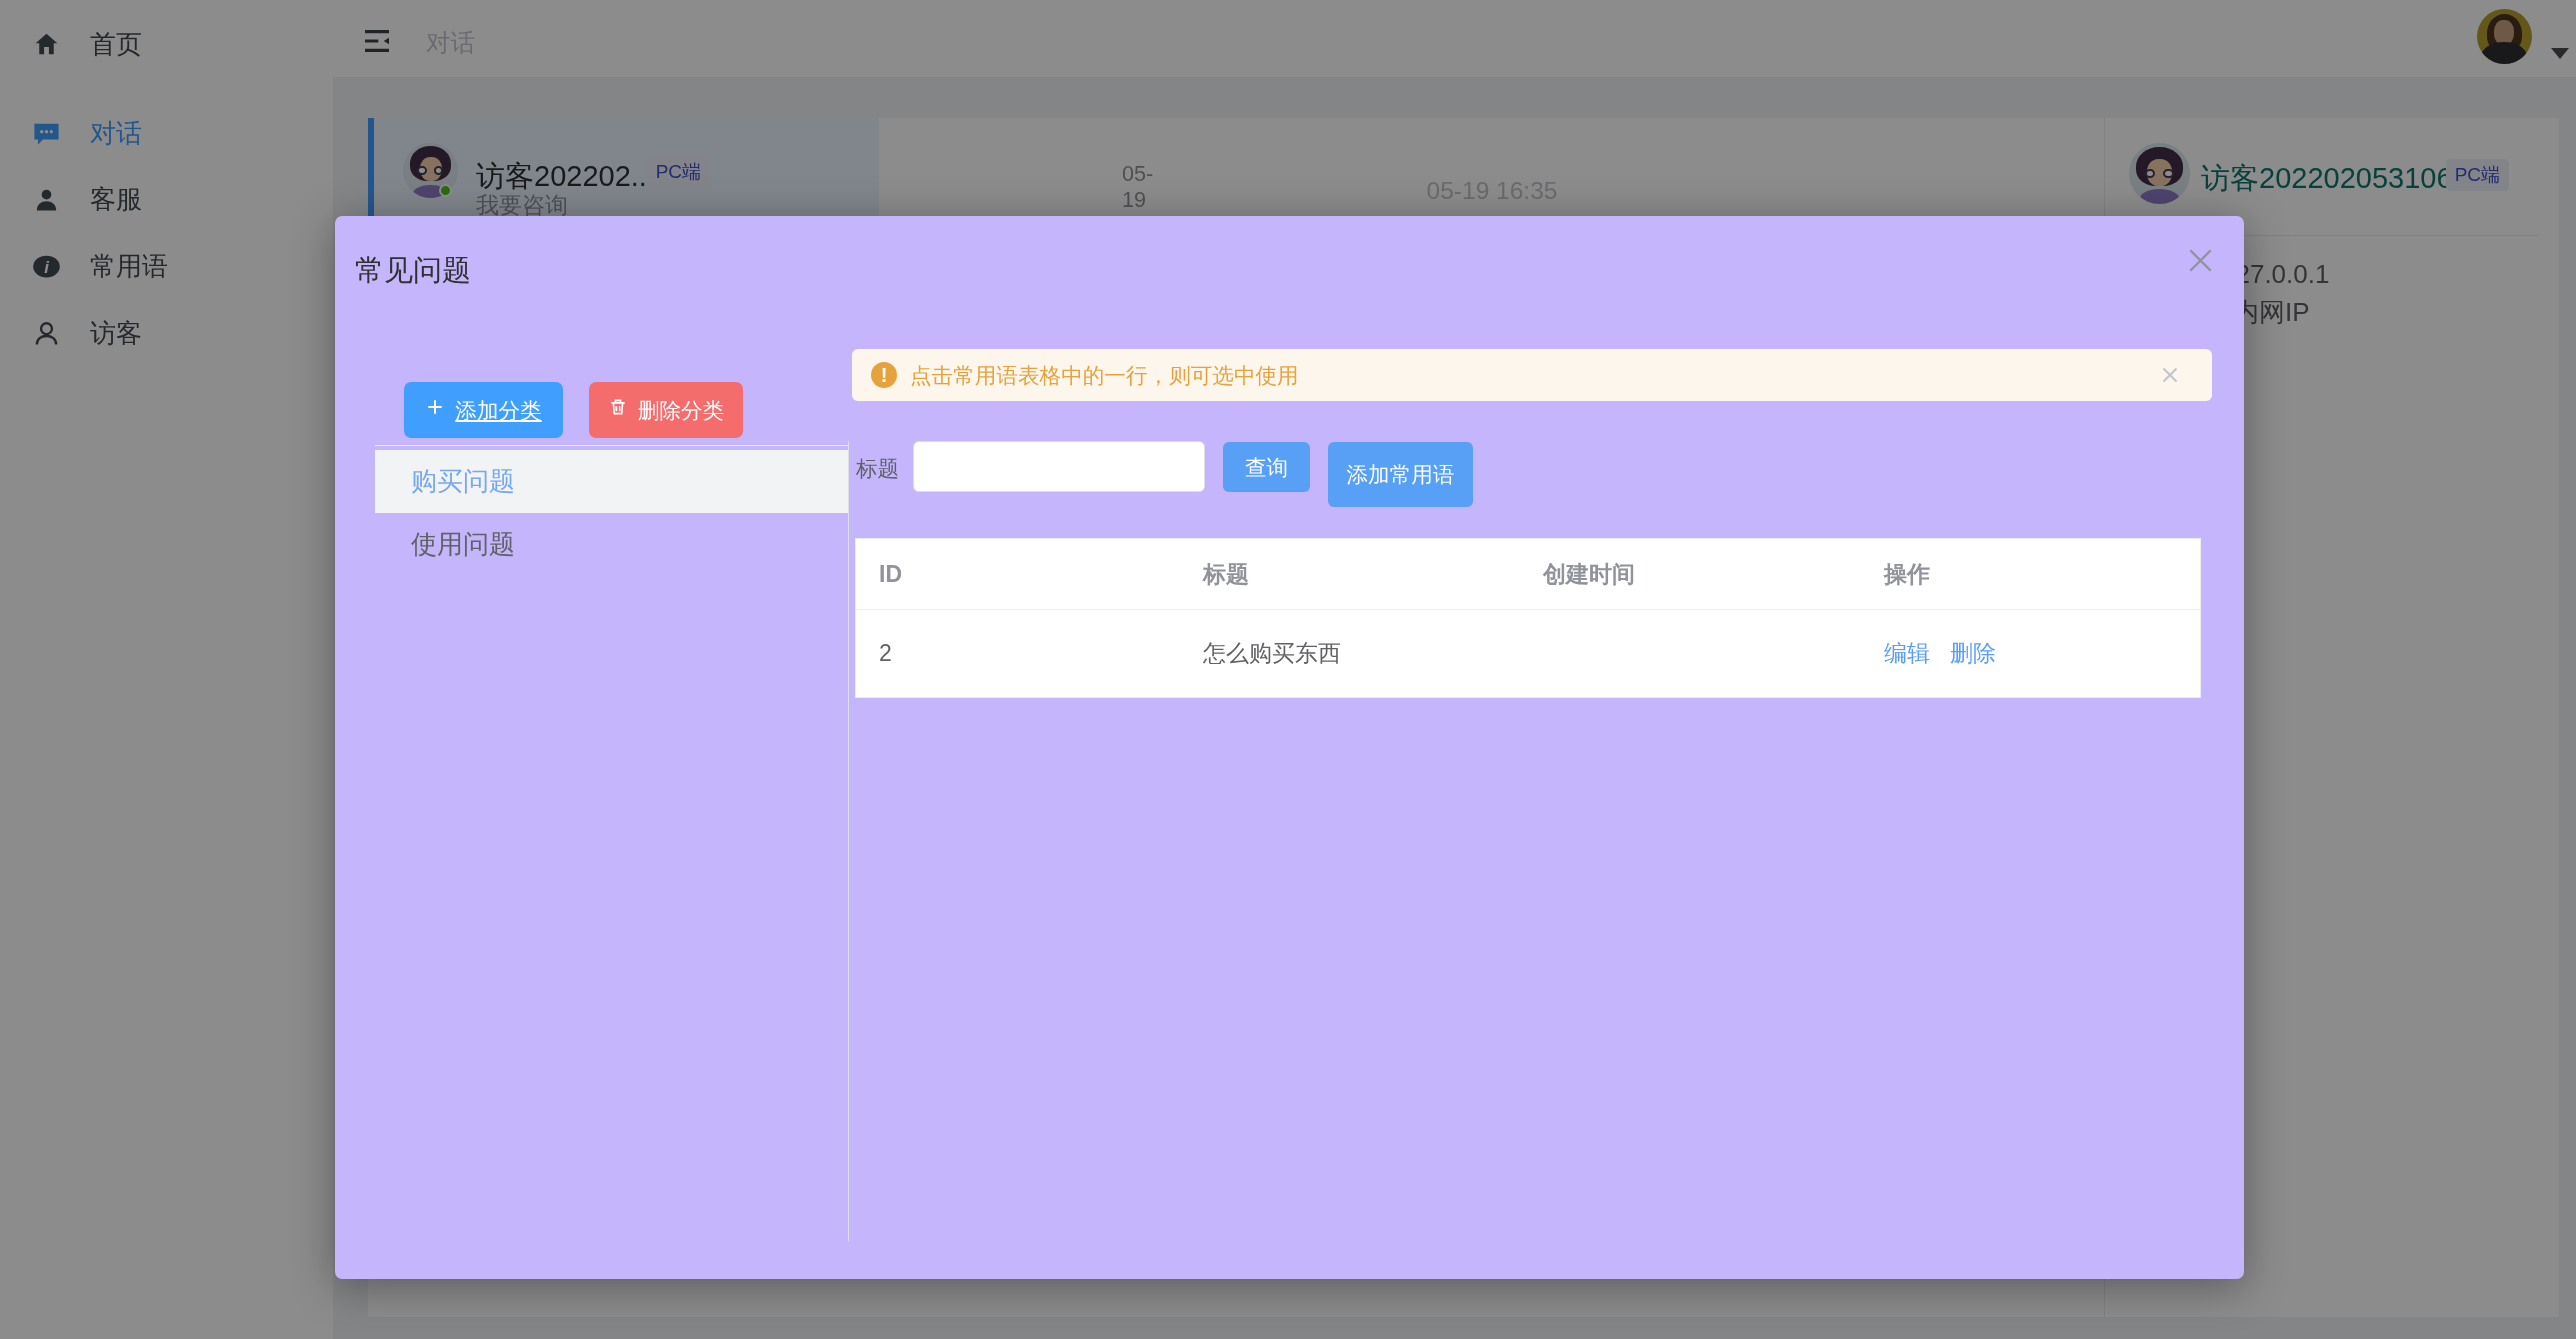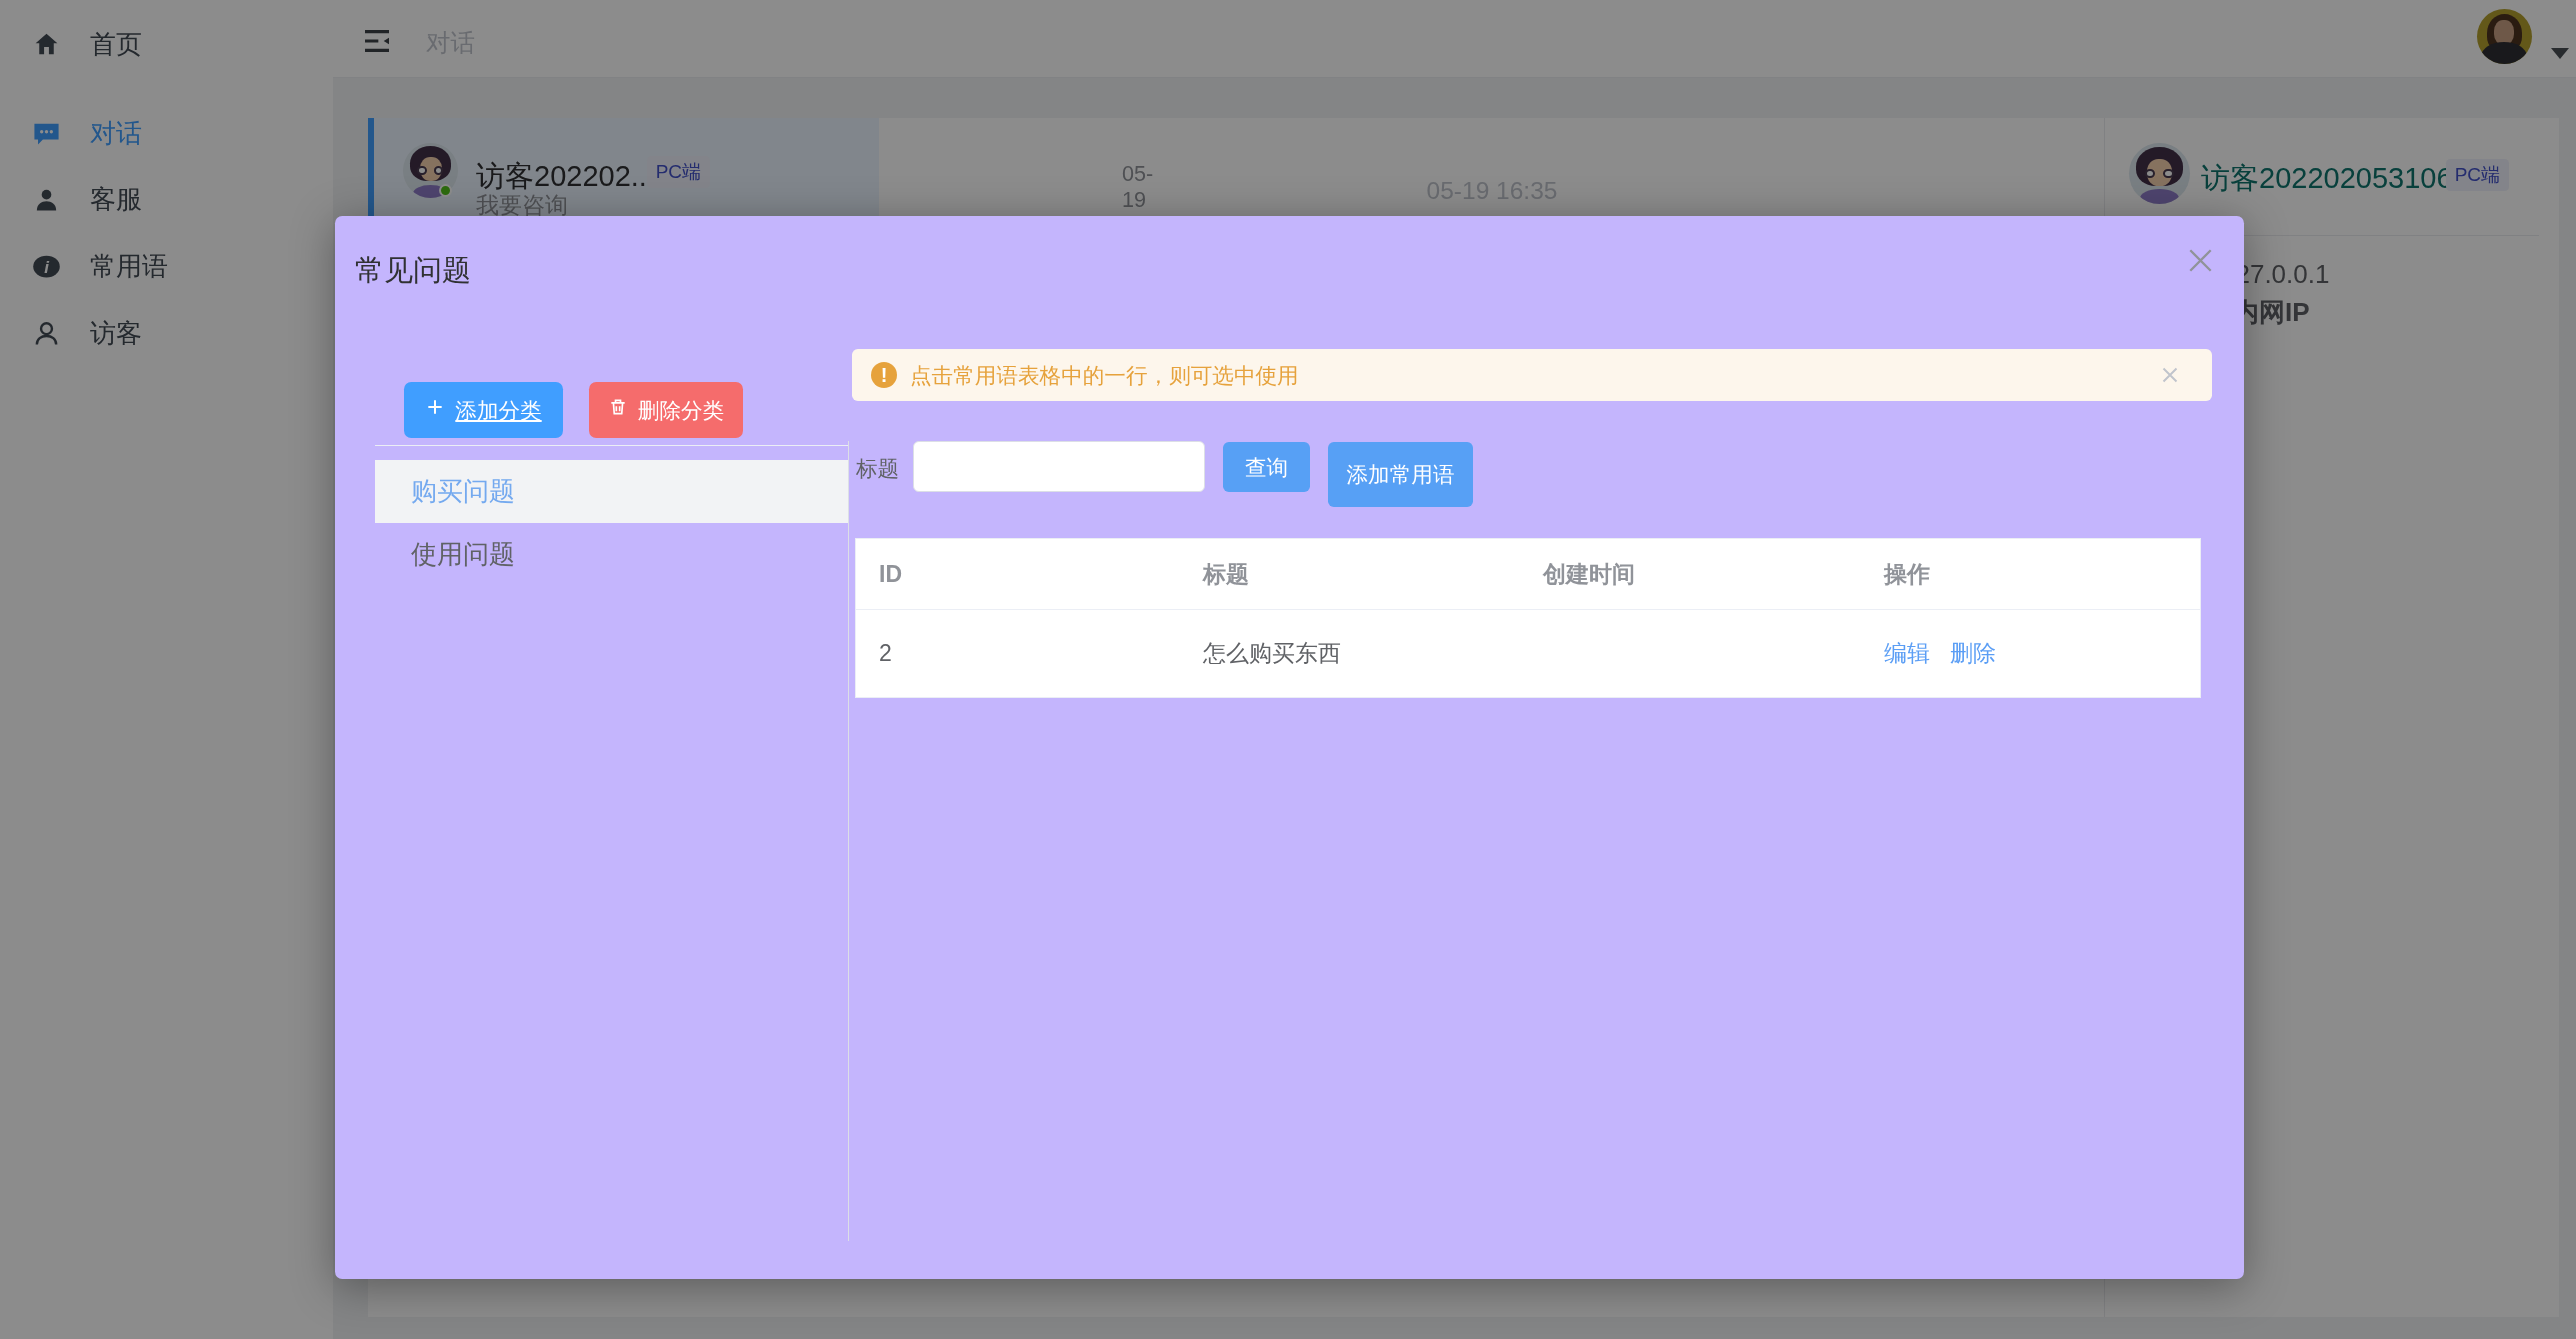--- a/index.html
+++ b/index.html
@@ -41,35 +41,35 @@
   .chat-item .time { position:absolute; left:754px; top:43px; font-size:21.6px; color:#909399; }
   .chat-item .preview { position:absolute; left:108px; top:72px; font-size:23px; color:#909399; }
 
   .mid-time { position:absolute; left:511px; top:59px; width:1226px; text-align:center; font-size:24.5px; color:#c0c4cc; }
 
   
   .vpanel { position:absolute; left:1736px; top:0; width:455px; height:1199px; border-left:1.4px solid #eaecef; }
   .vpanel .vname { position:absolute; left:96px; top:41px; font-size:29px; color:#0f766e; }
   .vpanel .divider { position:absolute; left:21.6px; top:117px; width:412px; height:1.4px; background:#eaecef; }
   .vpanel .ip { position:absolute; left:116px; top:141px; font-size:26px; color:#606266; }
-  .vpanel .iptype { position:absolute; left:128px; top:177px; font-size:26px; color:#606266;font-weight:bold; }
+  .vpanel .iptype { position:absolute; left:128px; top:177px; font-size:26px; color:#606266; }
 
   
   .overlay { left:0; top:0; width:2576px; height:1340px; background:rgba(0,0,0,0.45); z-index:10; }
 
   
   .modal { left:335px; top:216px; width:1909px; height:1063px; background:#c4b5fd; border-radius:7.2px; box-shadow:0 7.2px 43px rgba(0,0,0,.35); z-index:20; }
   .modal-title { position:absolute; left:20px; top:35px; font-size:29px; color:#303133; }
   .modal-close { position:absolute; left:1848px; top:27px; width:35px; height:35px; color:#909399; cursor:pointer; }
 
   .btn { border:none; border-radius:7.2px; color:#fff; font-size:21.6px; display:flex; align-items:center; justify-content:center; gap:10px; cursor:pointer; }
   .btn-add-cat { position:absolute; left:69px; top:166px; width:159px; height:56px; background:#409eff;text-decoration:underline; }
   .btn-del-cat { position:absolute; left:254px; top:166px; width:154px; height:56px; background:#f56c6c; }
 
-  .cat-list { position:absolute; left:40px; top:229px; width:473px; border-top:1.4px solid #ebeef5; padding-top:14px;text-align:right; }
+  .cat-list { position:absolute; left:40px; top:229px; width:473px; border-top:1.4px solid #ebeef5; padding-top:4px;text-align:right; }
   .cat-row { height:63px; display:flex; align-items:center; padding-left:36px; font-size:26px; color:#606266; cursor:pointer; }
   .cat-row.active { background:#f2f3f5; color:#74a9ef; }
 
   .vsep { position:absolute; left:513px; top:225px; width:1.4px; height:800px; background:#dcdfe6; }
 
   
   .alert { position:absolute; left:517px; top:133px; width:1360px; height:52px; background:#fdf6ec; border-radius:5.8px; display:flex; align-items:center; }
   .alert .aicon { width:26px; height:26px; border-radius:50%; background:#e6a23c; color:#fff; font-size:20px; font-weight:bold; display:flex; align-items:center; justify-content:center; margin:0 13px 0 19px; }
   .alert .atext { font-size:21.6px; color:#e6a23c; }
   .alert .aclose { position:absolute; right:29px; top:13px; width:26px; height:26px; color:#c0c4cc; cursor:pointer; }

